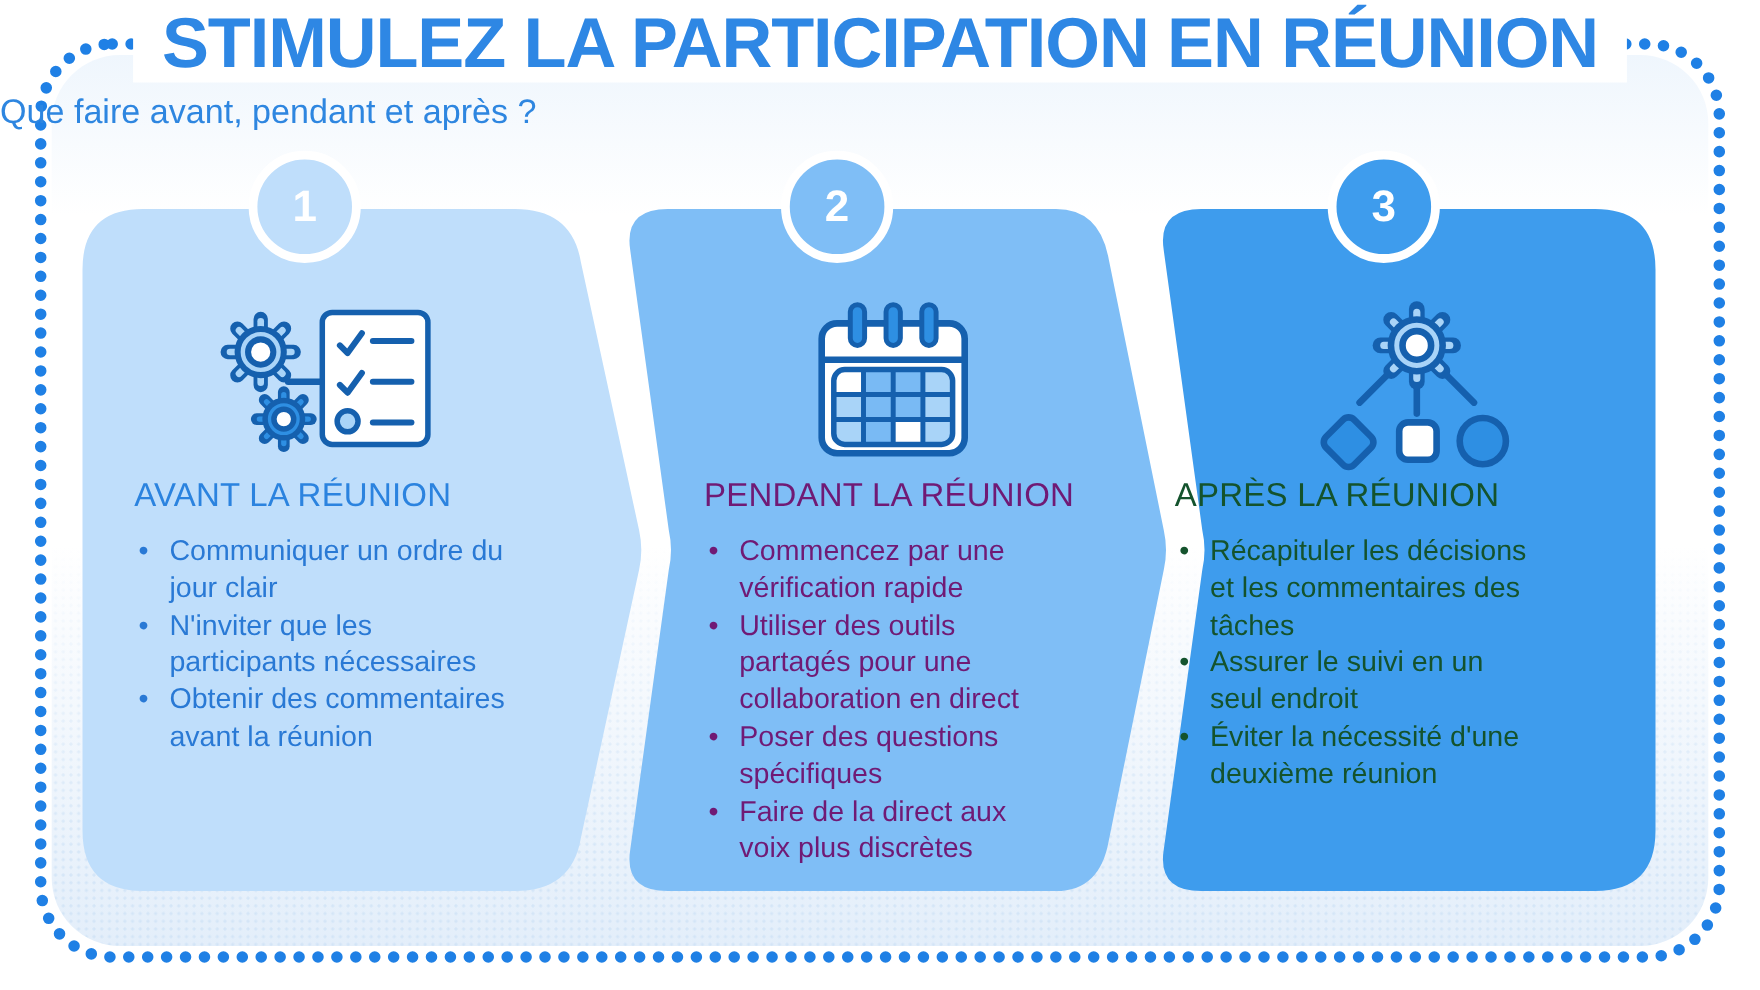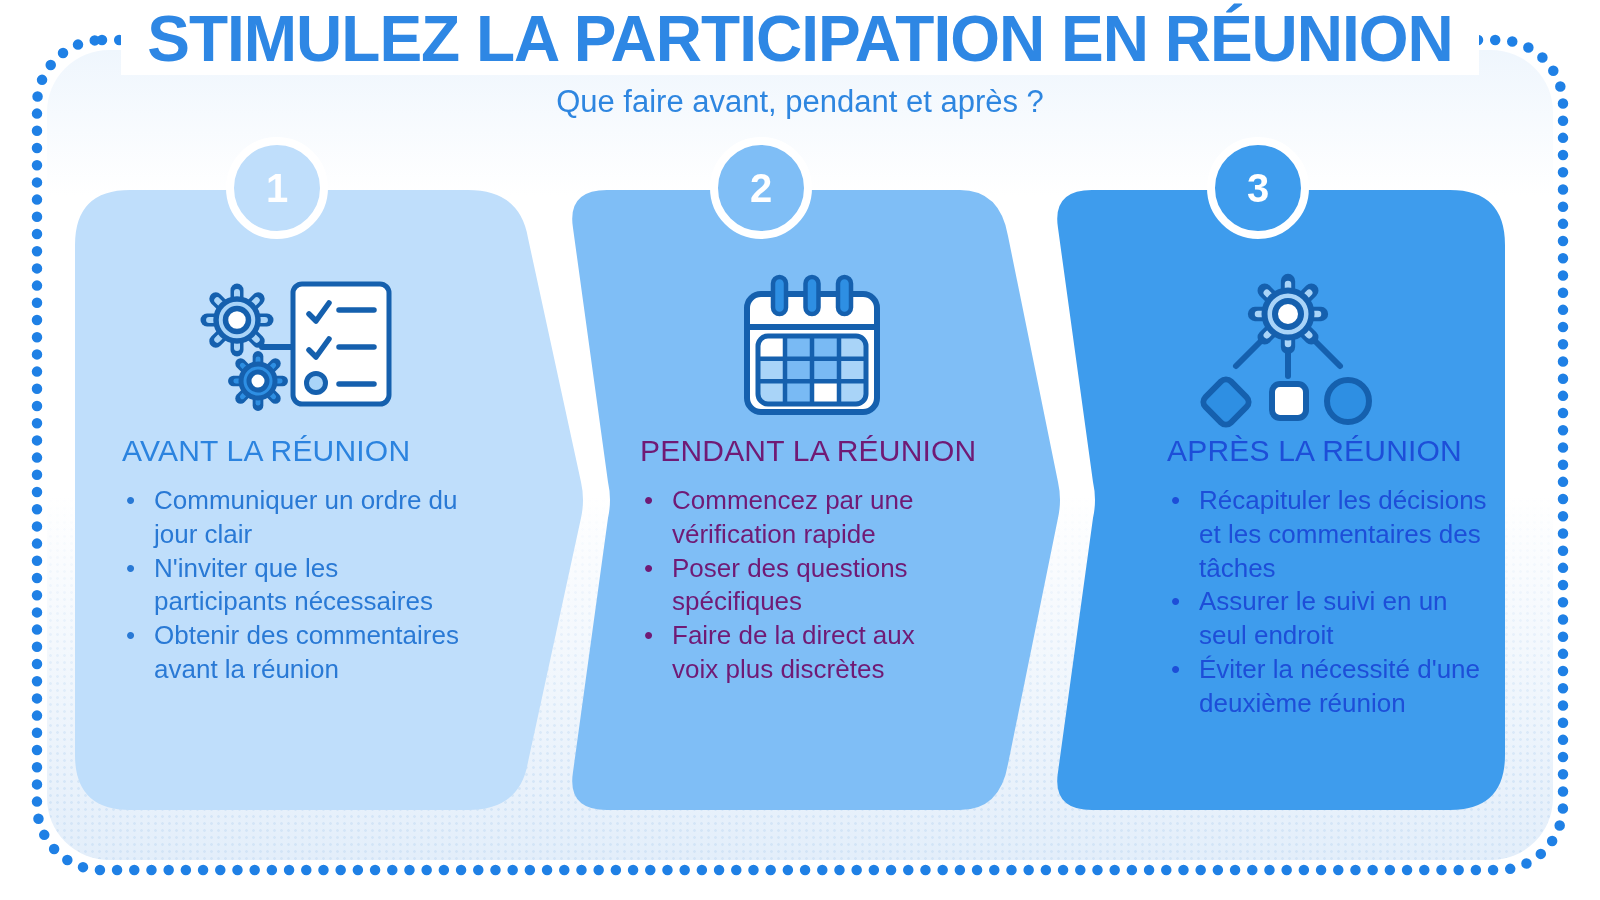--- a/index.html
+++ b/index.html
@@ -11,34 +11,34 @@
     background-image:radial-gradient(#c9dff5 1.3px,rgba(255,255,255,0) 1.5px);
     background-size:7px 7px;opacity:.6;
     -webkit-mask-image:linear-gradient(to top,#000 10%,transparent 45%);
     mask-image:linear-gradient(to top,#000 10%,transparent 45%);}
 
   .art{position:absolute;left:0;top:0;}
 
   .title-wrap{position:absolute;top:4px;left:0;width:100%;text-align:center;z-index:3;}
   .title-wrap h1{display:inline-block;margin:0;padding:2px 26px;background:#ffffff;
     font-size:64px;font-weight:800;letter-spacing:-1px;color:#2e87e4;line-height:1.05;}
-  .subtitle{position:absolute;top:84px;left:0;width:100%;text-align:center;z-index:3;
+  .subtitle{position:absolute;top:84px;left:0;width:100%;z-index:3;
     font-size:31px;font-weight:500;color:#2e86e0;}
 
   .badge{position:absolute;top:137px;width:86px;height:86px;border:8px solid #ffffff;
     border-radius:50%;display:flex;align-items:center;justify-content:center;
     color:#ffffff;font-size:40px;font-weight:700;z-index:3;}
   .b1{left:226px;background:#bfdefb;}
   .b2{left:710px;background:#7fbef6;}
   .b3{left:1207px;background:#3e9ced;}
 
   .content{position:absolute;top:434px;z-index:3;}
   .c1{left:122px;width:348px;color:#2979d5;}
   .c2{left:640px;width:320px;color:#701a75;}
-  .c3{left:1167px;width:324px;color:#1d4ed8;}
+  .c3{left:1068px;width:324px;color:#14532d;}
   .content h2{margin:0 0 16px 0;font-size:30px;font-weight:400;letter-spacing:.2px;white-space:nowrap;}
   .c1 h2{color:#2b83df;}
   .bullets{list-style:none;margin:0;padding:0;font-size:26px;line-height:1.3;}
   .bullets li{position:relative;padding-left:32px;}
   .bullets li::before{content:"\2022";position:absolute;left:4px;}
 </style>
 </head>
 <body>
 
 <div class="canvas">
@@ -162,20 +162,21 @@
       <li>Communiquer un ordre du jour clair</li>
       <li>N'inviter que les participants nécessaires</li>
       <li>Obtenir des commentaires avant la réunion</li>
     </ul>
   </div>
 
   <div class="content c2">
     <h2>PENDANT LA RÉUNION</h2>
     <ul class="bullets">
       <li>Commencez par une vérification rapide</li>
+      <li>Utiliser des outils partagés pour une collaboration en direct</li>
       <li>Poser des questions spécifiques</li>
       <li>Faire de la direct aux voix plus discrètes</li>
     </ul>
   </div>
 
   <div class="content c3">
     <h2>APRÈS LA RÉUNION</h2>
     <ul class="bullets">
       <li>Récapituler les décisions et les commentaires des tâches</li>
       <li>Assurer le suivi en un seul endroit</li>

